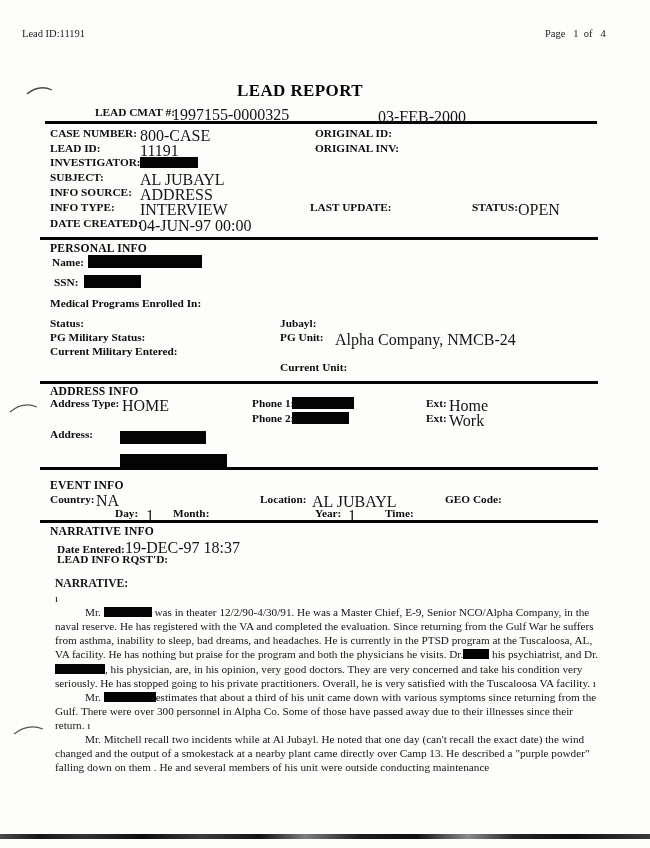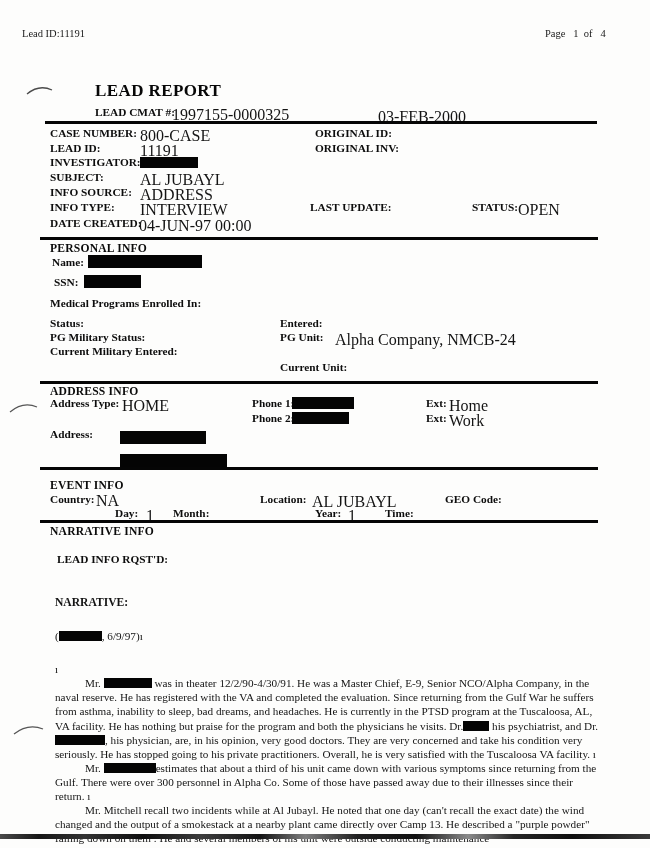--- a/index.html
+++ b/index.html
@@ -12,21 +12,21 @@
   .sect{font-weight:bold;font-size:11.6px;color:#0b0b0b;letter-spacing:.2px;}
   .tiny{font-size:10.5px;color:#1a1a1a;}
   .hr{position:absolute;background:#050505;}
   .redact{position:absolute;background:#040404;}
   .redact-inline{display:inline-block;background:#040404;height:10px;vertical-align:baseline;
                  transform:translateY(1px);}
   #title{font-weight:bold;font-size:17px;letter-spacing:.4px;color:#070707;}
   #narrative-block{position:absolute;left:55px;top:577px;width:549px;
                    font-size:11.2px;line-height:14.1px;color:#141414;text-align:left;}
   #narrative-block p{margin:0;text-indent:30px;}
-  #narrative-block .noindent{text-indent:0;margin-top:19px;}
+  #narrative-block .noindent{text-indent:0;}
   .arc{position:absolute;}
   #bottom-scan-bar{position:absolute;left:0;top:834px;width:650px;height:5px;
     background:linear-gradient(90deg,#4a4a4a 0%,#161616 6%,#333 13%,#0d0d0d 22%,
       #3c3c3c 31%,#121212 40%,#7d7d7d 47%,#1f1f1f 55%,#0f0f0f 64%,#8a8a8a 72%,
       #262626 79%,#0f0f0f 88%,#3a3a3a 100%);}
 </style>
 </head>
 <body>
 
 <div id="page">
@@ -39,21 +39,21 @@
   <svg class="arc" style="left:25px;top:83px" width="30" height="14">
       <path d="M2 11 Q 14 1 27 7" stroke="#4a4a4a" stroke-width="1.3" fill="none"></path>
     </svg>
   <svg class="arc" style="left:8px;top:399px" width="32" height="16">
       <path d="M2 13 Q 15 2 29 8" stroke="#555" stroke-width="1.2" fill="none"></path>
     </svg>
   <svg class="arc" style="left:12px;top:721px" width="34" height="16">
       <path d="M2 13 Q 16 2 31 8" stroke="#555" stroke-width="1.2" fill="none"></path>
     </svg>
 
-  <div class="abs" id="title" style="left:95px;top:81px;width:440px;text-align:left">LEAD REPORT</div>
+  <div class="abs" id="title" style="left:80px;top:81px;width:440px;text-align:center">LEAD REPORT</div>
 
   <div class="abs lbl" style="left:95px;top:106px">LEAD CMAT #:</div>
   <div class="abs val" style="left:172px;top:106px">1997155-0000325</div>
   <div class="abs val" style="left:378px;top:108px">03-FEB-2000</div>
 
   <div class="hr" style="left:45px;top:121px;width:552px;height:3px"></div>
 
   <div class="abs lbl" style="left:50px;top:127px">CASE NUMBER:</div>
   <div class="abs val" style="left:140px;top:127px">800-CASE</div>
   <div class="abs lbl" style="left:315px;top:127px">ORIGINAL ID:</div>
@@ -84,21 +84,21 @@
 
   <div class="abs sect" style="left:50px;top:242px">PERSONAL INFO</div>
   <div class="abs lbl" style="left:52px;top:256px">Name:</div>
   <div class="redact" style="left:88px;top:255px;width:114px;height:13px"></div>
   <div class="abs lbl" style="left:54px;top:276px">SSN:</div>
   <div class="redact" style="left:84px;top:275px;width:57px;height:13px"></div>
 
   <div class="abs lbl" style="left:50px;top:297px">Medical  Programs Enrolled In:</div>
 
   <div class="abs lbl" style="left:50px;top:317px">Status:</div>
-  <div class="abs lbl" style="left:280px;top:317px">Entered:</div>
+  <div class="abs lbl" style="left:280px;top:317px">Jubayl:</div>
   <div class="abs lbl" style="left:50px;top:331px">PG Military Status:</div>
   <div class="abs lbl" style="left:280px;top:331px">PG Unit:</div>
   <div class="abs val" style="left:335px;top:331px">Alpha Company, NMCB-24</div>
   <div class="abs lbl" style="left:50px;top:345px">Current Military Entered:</div>
   <div class="abs lbl" style="left:280px;top:361px">Current Unit:</div>
 
   <div class="hr" style="left:40px;top:381px;width:558px;height:3px"></div>
 
   <div class="abs sect" style="left:50px;top:385px">ADDRESS INFO</div>
   <div class="abs lbl" style="left:50px;top:397px">Address Type:</div>
@@ -126,25 +126,25 @@
   <div class="abs lbl" style="left:115px;top:507px">Day:</div>
   <div class="abs val" style="left:146px;top:507px">1</div>
   <div class="abs lbl" style="left:173px;top:507px">Month:</div>
   <div class="abs lbl" style="left:315px;top:507px">Year:</div>
   <div class="abs val" style="left:348px;top:507px">1</div>
   <div class="abs lbl" style="left:385px;top:507px">Time:</div>
 
   <div class="hr" style="left:40px;top:520px;width:558px;height:3px"></div>
 
   <div class="abs sect" style="left:50px;top:525px">NARRATIVE INFO</div>
+  <div class="abs" style="left:57px;top:539px"><span class="lbl">Date Entered:</span><span class="val">19-DEC-97 18:37</span></div>
   <div class="abs lbl" style="left:57px;top:553px">LEAD INFO RQST'D:</div>
 
   <div id="narrative-block">
     <div class="noindent" style="font-weight:bold;font-size:11.6px">NARRATIVE:</div>
-    <div class="noindent"><span>(</span><span class="redact-inline" style="width:43px"></span><span>, 6/9/97)ı</span></div>
     <div class="noindent">ı</div>
     <p><span>Mr. </span><span class="redact-inline" style="width:48px"></span><span> was in theater 12/2/90-4/30/91.  He was a Master Chief, E-9, Senior NCO/Alpha Company, in the naval reserve.  He has registered with the VA and completed the evaluation.  Since returning from the Gulf War he suffers from asthma, inability to sleep, bad dreams, and headaches.  He is currently in the PTSD program at the Tuscaloosa, AL, VA facility.  He has nothing but praise for the program and both the physicians he visits.  Dr.</span><span class="redact-inline" style="width:26px"></span><span> his psychiatrist, and Dr. </span><span class="redact-inline" style="width:50px"></span><span>, his physician, are, in his opinion, very good doctors.  They are very concerned and take his condition very seriously.  He has stopped going to his private practitioners.  Overall, he is very satisfied with the Tuscaloosa VA facility.  ı</span></p>
     <p><span>Mr. </span><span class="redact-inline" style="width:52px"></span><span>estimates that about a third of his unit came down with various symptoms since returning from the Gulf.  There were over 300 personnel in Alpha Co.  Some of those have passed away due to their illnesses since their return.   ı</span></p>
     <p>Mr. Mitchell recall two incidents while at Al Jubayl.  He noted that one day (can't recall the exact date) the wind changed and the output of a smokestack at a nearby plant came directly over Camp 13.  He described  a "purple powder" falling down on them .  He and several members of his unit were outside conducting maintenance</p>
   </div>
 
   <div id="bottom-scan-bar"></div>
 
 </div>
 

